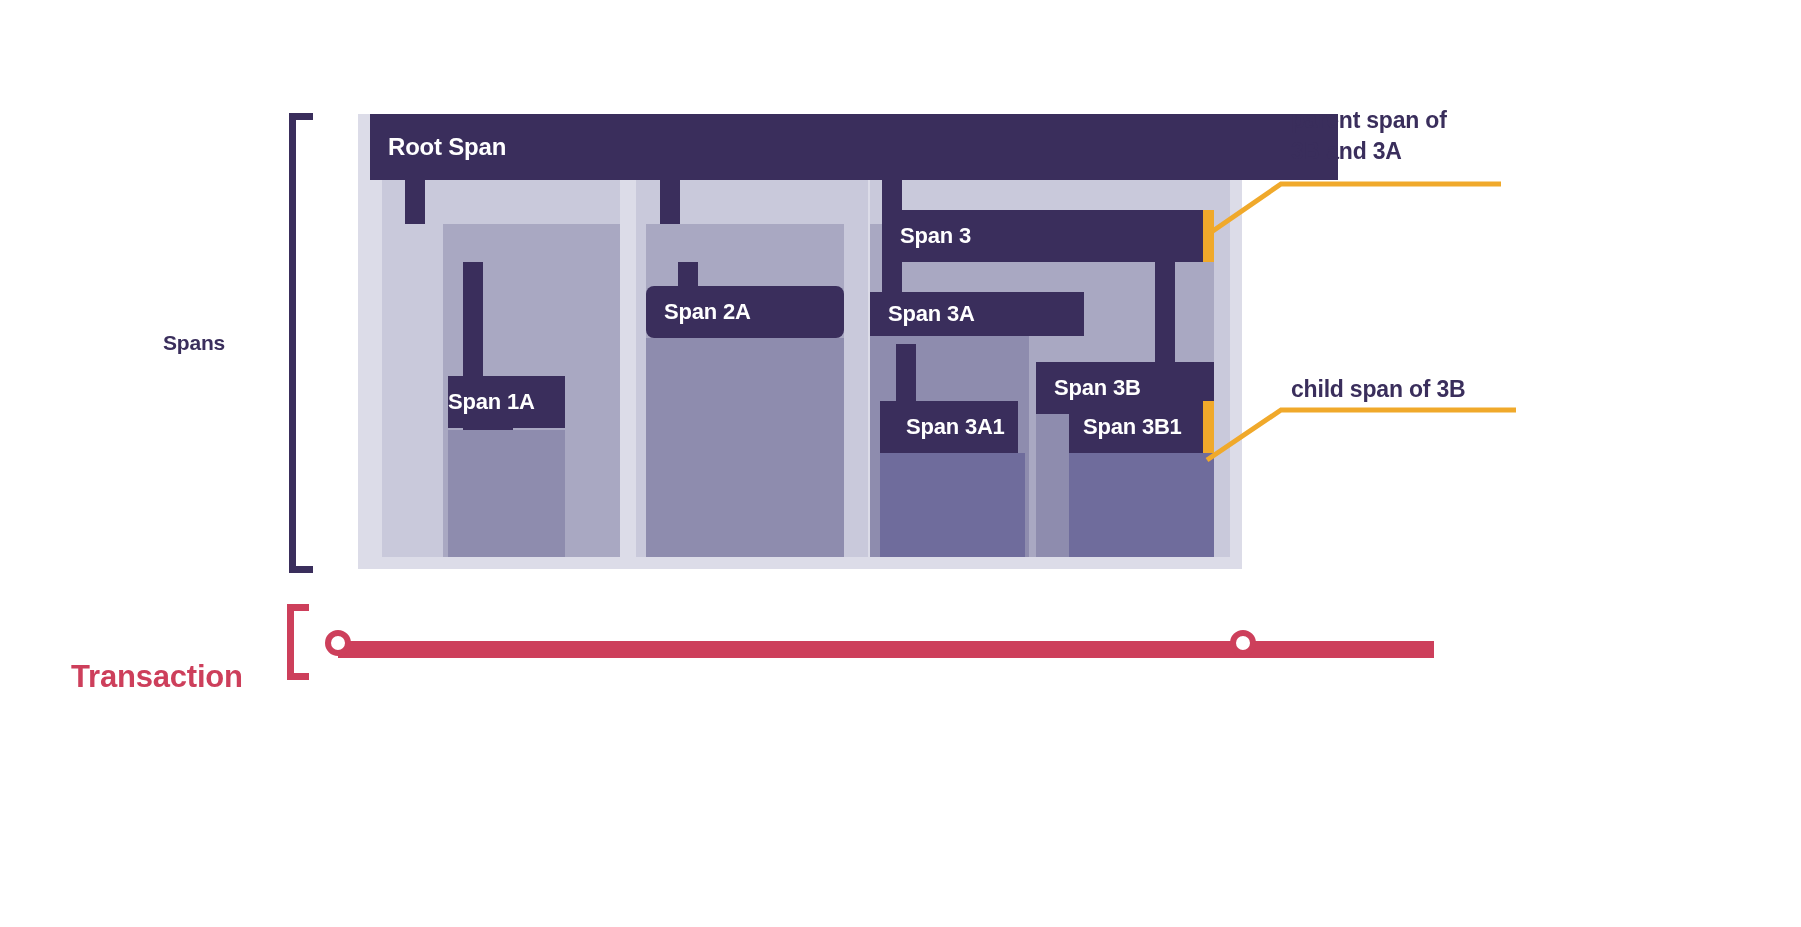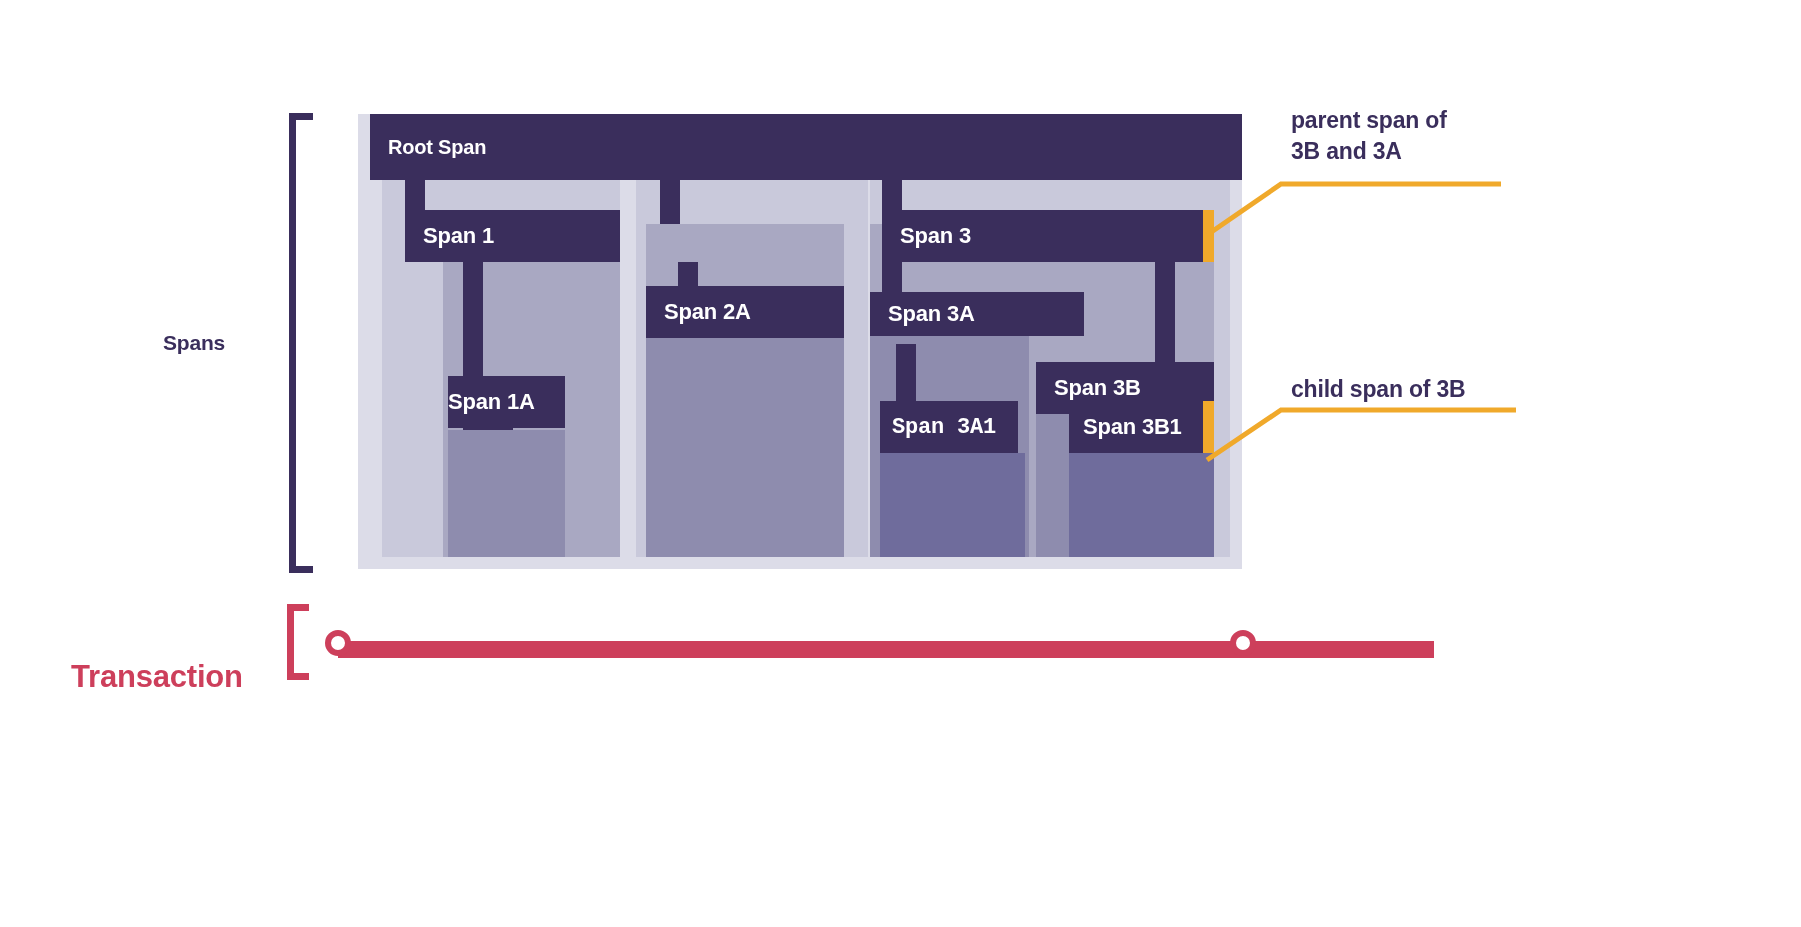--- a/index.html
+++ b/index.html
@@ -53,53 +53,52 @@
 <div class="stage">
 
   <div class="side-label" id="spans-label">Spans</div>
   <div class="side-label" id="transaction-label">Transaction</div>
 
   <div class="bracket" id="spans-bracket"></div>
   <div class="bracket" id="transaction-bracket"></div>
 
   <div id="chart">
 
-    <div class="shead" style="left:12px;top:0px;width:872px;height:66px;font-size:20px;">Root Span</div>
+    <div class="shead" style="left:12px;top:0px;width:968px;height:66px;font-size:24px;">Root Span</div>
 
     <div class="sbody d1" style="left:24px;top:66px;width:238px;height:377px;"></div>
 
     <div class="connector" style="left:47px;top:66px;width:20px;height:44px;"></div>
     <div class="sbody d2" style="left:85px;top:110px;width:177px;height:333px;"></div>
-    <div class="shead" style="left:47px;top:96px;width:215px;height:52px;">Span 1</div>
 
     <div class="connector" style="left:105px;top:148px;width:20px;height:168px;"></div>
     <div class="connector" style="left:105px;top:300px;width:50px;height:20px;"></div>
     <div class="sbody d3" style="left:90px;top:316px;width:117px;height:127px;"></div>
     <div class="shead" style="left:90px;top:262px;width:117px;height:52px;padding-left:0;">Span 1A</div>
 
     <div class="sbody d1" style="left:278px;top:66px;width:232px;height:377px;"></div>
     <div class="connector" style="left:302px;top:66px;width:20px;height:44px;"></div>
     <div class="sbody d2" style="left:288px;top:110px;width:198px;height:333px;"></div>
 
     <div class="connector" style="left:320px;top:148px;width:20px;height:62px;"></div>
     <div class="sbody d3" style="left:288px;top:224px;width:198px;height:219px;"></div>
-    <div class="shead" style="left:288px;top:172px;width:198px;height:52px;">Span 2A</div>
+    <div class="shead" style="left:288px;top:172px;width:198px;height:52px;border-radius:8px;">Span 2A</div>
 
     <div class="sbody d1" style="left:512px;top:66px;width:360px;height:377px;"></div>
     <div class="connector" style="left:524px;top:66px;width:20px;height:44px;"></div>
     <div class="sbody d2" style="left:512px;top:110px;width:344px;height:333px;"></div>
     <div class="shead" style="left:524px;top:96px;width:332px;height:52px;">Span 3</div>
 
     <div class="connector" style="left:524px;top:148px;width:20px;height:44px;"></div>
     <div class="sbody d3" style="left:512px;top:192px;width:159px;height:251px;"></div>
     <div class="shead" style="left:512px;top:178px;width:214px;height:44px;">Span 3A</div>
 
     <div class="connector" style="left:538px;top:230px;width:20px;height:110px;"></div>
     <div class="sbody d4" style="left:522px;top:339px;width:145px;height:104px;"></div>
-    <div class="shead" style="left:522px;top:287px;width:138px;height:52px;padding-left:12px;font-family:Liberation Mono, monospace;">Span 3A1</div>
+    <div class="shead" style="left:522px;top:287px;width:138px;height:52px;padding-left:26px;">Span 3A1</div>
 
     <div class="connector" style="left:797px;top:148px;width:20px;height:112px;"></div>
     <div class="sbody d3" style="left:678px;top:260px;width:178px;height:183px;"></div>
     <div class="shead" style="left:678px;top:248px;width:178px;height:52px;">Span 3B</div>
 
     <div class="connector" style="left:711px;top:300px;width:20px;height:40px;"></div>
     <div class="sbody d4" style="left:711px;top:339px;width:145px;height:104px;"></div>
     <div class="shead" style="left:711px;top:287px;width:145px;height:52px;padding-left:14px;">Span 3B1</div>
 
     <div class="marker" style="left:845px;top:96px;width:11px;height:52px;"></div>

